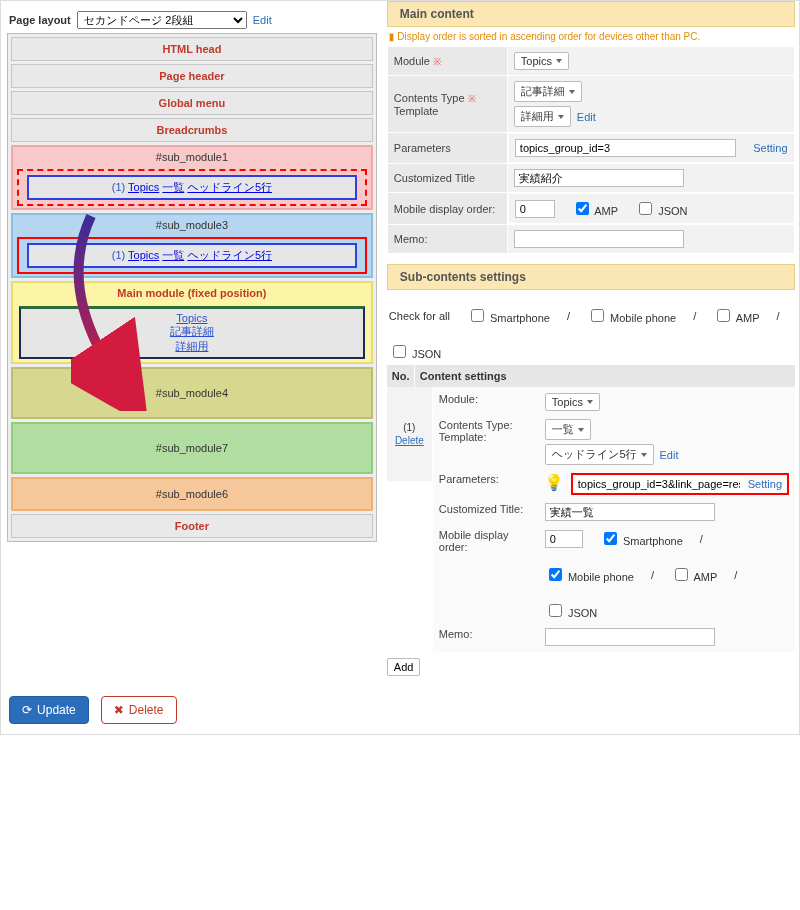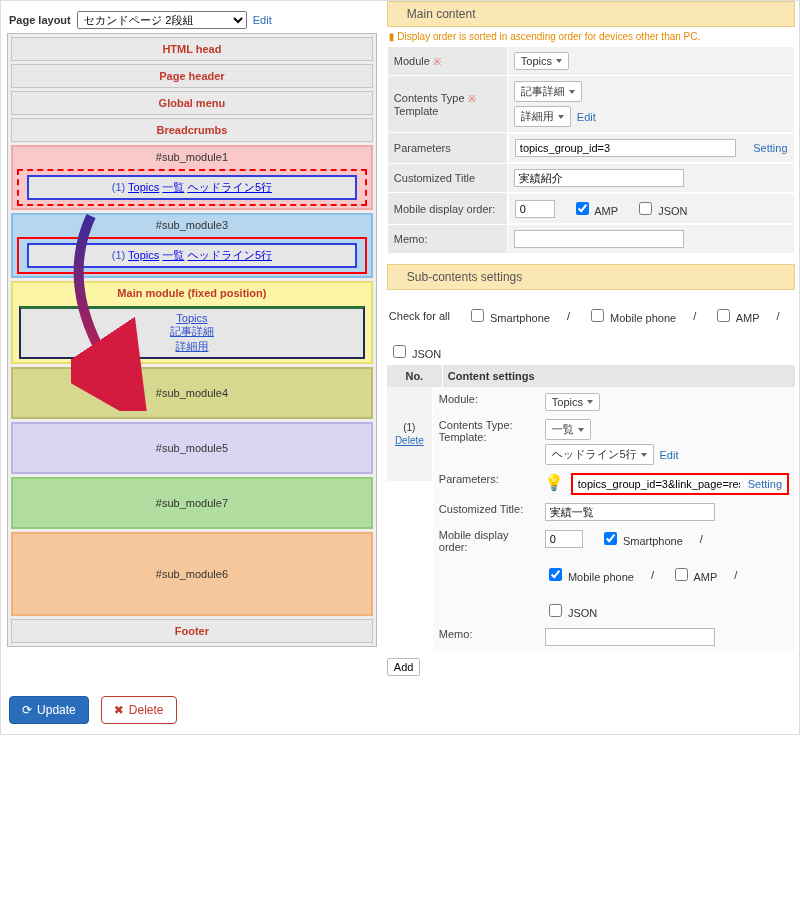--- a/index.html
+++ b/index.html
@@ -24,32 +24,32 @@
   .s-olive{ background:#d7d88f; border-color:#bdbe6d; }
   .s-lav  { background:#d8d6f2; border-color:#b7b4e4; }
   .s-greenb{ background:#b1dea0; border-color:#90cd7d; }
   .s-or   { background:#f6c79b; border-color:#eeb073; }
   .hdr { text-align:center; padding:4px 0; font-size:11px; }
   .inner { margin:3px 6px; background:#e6e6e6; border:2px solid #1e2a5a; padding:3px 4px; text-align:center; border-top:3px solid #2b6e3b; }
   .inner a { color:#2a4ed0; text-decoration:underline; display:block; }
   .dashed { border:2px dashed red !important; margin:2px 4px; padding:2px 2px;}
   .solid-red { border:2px solid red !important; margin:2px 4px; padding:2px 2px;}
   .bluebox { border:2px solid #2f3fe0; background:#e6e6e6; margin:2px 6px; text-align:center; padding:3px;}
-  .panel-h { background:#fbe7b4; border:1px solid #e8cf87; padding:5px 19px; font-weight:normal; color:#555; font-size:12px; }
+  .panel-h { background:#fbe7b4; border:1px solid #e8cf87; padding:5px 12px; font-weight:bold; color:#555; font-size:12px; }
   .note { color:#e58b00; font-size:10px; padding:4px 2px; display:flex; align-items:center; gap:3px; }
   .tbl { width:100%; border-collapse:collapse; background:#f2f2f2; }
   .tbl td { border:1px solid #fff; padding:5px 6px; vertical-align:middle; }
   .tbl td.lab { width:120px; background:#e9e9e9; font-size:11px; color:#444; }
   .req { color:#d66; font-size:10px; }
   .btn-dd { display:inline-flex; align-items:center; gap:4px; background:#fff; border:1px solid #bbb; border-radius:2px; padding:2px 6px; font-size:11px; }
   .caret { width:0;height:0;border-left:3px solid transparent;border-right:3px solid transparent;border-top:4px solid #666; }
   input.txt { font-size:11px; padding:2px 4px; border:1px solid #bbb; }
   .flexrow{ display:flex; align-items:center; gap:17px; flex-wrap:wrap;}
   .sub-h { background:#e6e6e6; display:flex; }
-  .sub-h .no { width:56px; text-align:center; padding:5px; border-right:1px solid #fff; font-weight:bold;}
+  .sub-h .no { width:28px; text-align:center; padding:5px; border-right:1px solid #fff; font-weight:bold;}
   .sub-h .cs { padding:5px; font-weight:bold;}
   .boxn{display:flex; align-items:flex-start;}
   .boxn .nocol{ width:46px; text-align:center; padding:35px 2px; background:#f3f3f3; border-right:1px solid #fff; font-size:10px;}
   .boxn .nocol a{ display:block; color:#2a6ebb; text-decoration:underline; margin-top:2px;}
   .cs-grid{ flex:1; background:#fafafa; padding:6px 6px; display:flex; flex-direction:column; gap:8px;}
   .cs-row{ display:flex; align-items:flex-start; gap:6px;}
   .cs-row .cl{ width:100px; color:#444;}
   .redbox{ border:2px solid red; padding:1px;}
   .bulb{ color:#f5a623; font-size:16px; }
   .btns { display:flex; gap:12px; padding:10px 8px; }
@@ -105,27 +105,24 @@
         <div class="inner">
           <a href="#" class="ul">Topics</a>
           <a href="#" class="ul">記事詳細</a>
           <a href="#" class="ul">詳細用</a>
         </div>
       </div>
 
       <div class="sec s-olive" style="padding:14px 0;">
             <div class="hdr">#sub_module4</div>
           </div>
-      <div class="sec s-lav" style="padding:14px 0;">
-            <div class="hdr">#sub_module5</div>
-          </div>
       <div class="sec s-greenb" style="padding:14px 0;">
             <div class="hdr">#sub_module7</div>
           </div>
-      <div class="sec s-or" style="padding:30px 0;">
+      <div class="sec s-or" style="padding:5px 0;">
             <div class="hdr">#sub_module6</div>
           </div>
 
       <div class="slot"><span class="red-t">Footer</span></div>
     </div>
   </div>
 
   <div class="right">
     <div class="panel-h">Main content</div>
     <div class="note">

